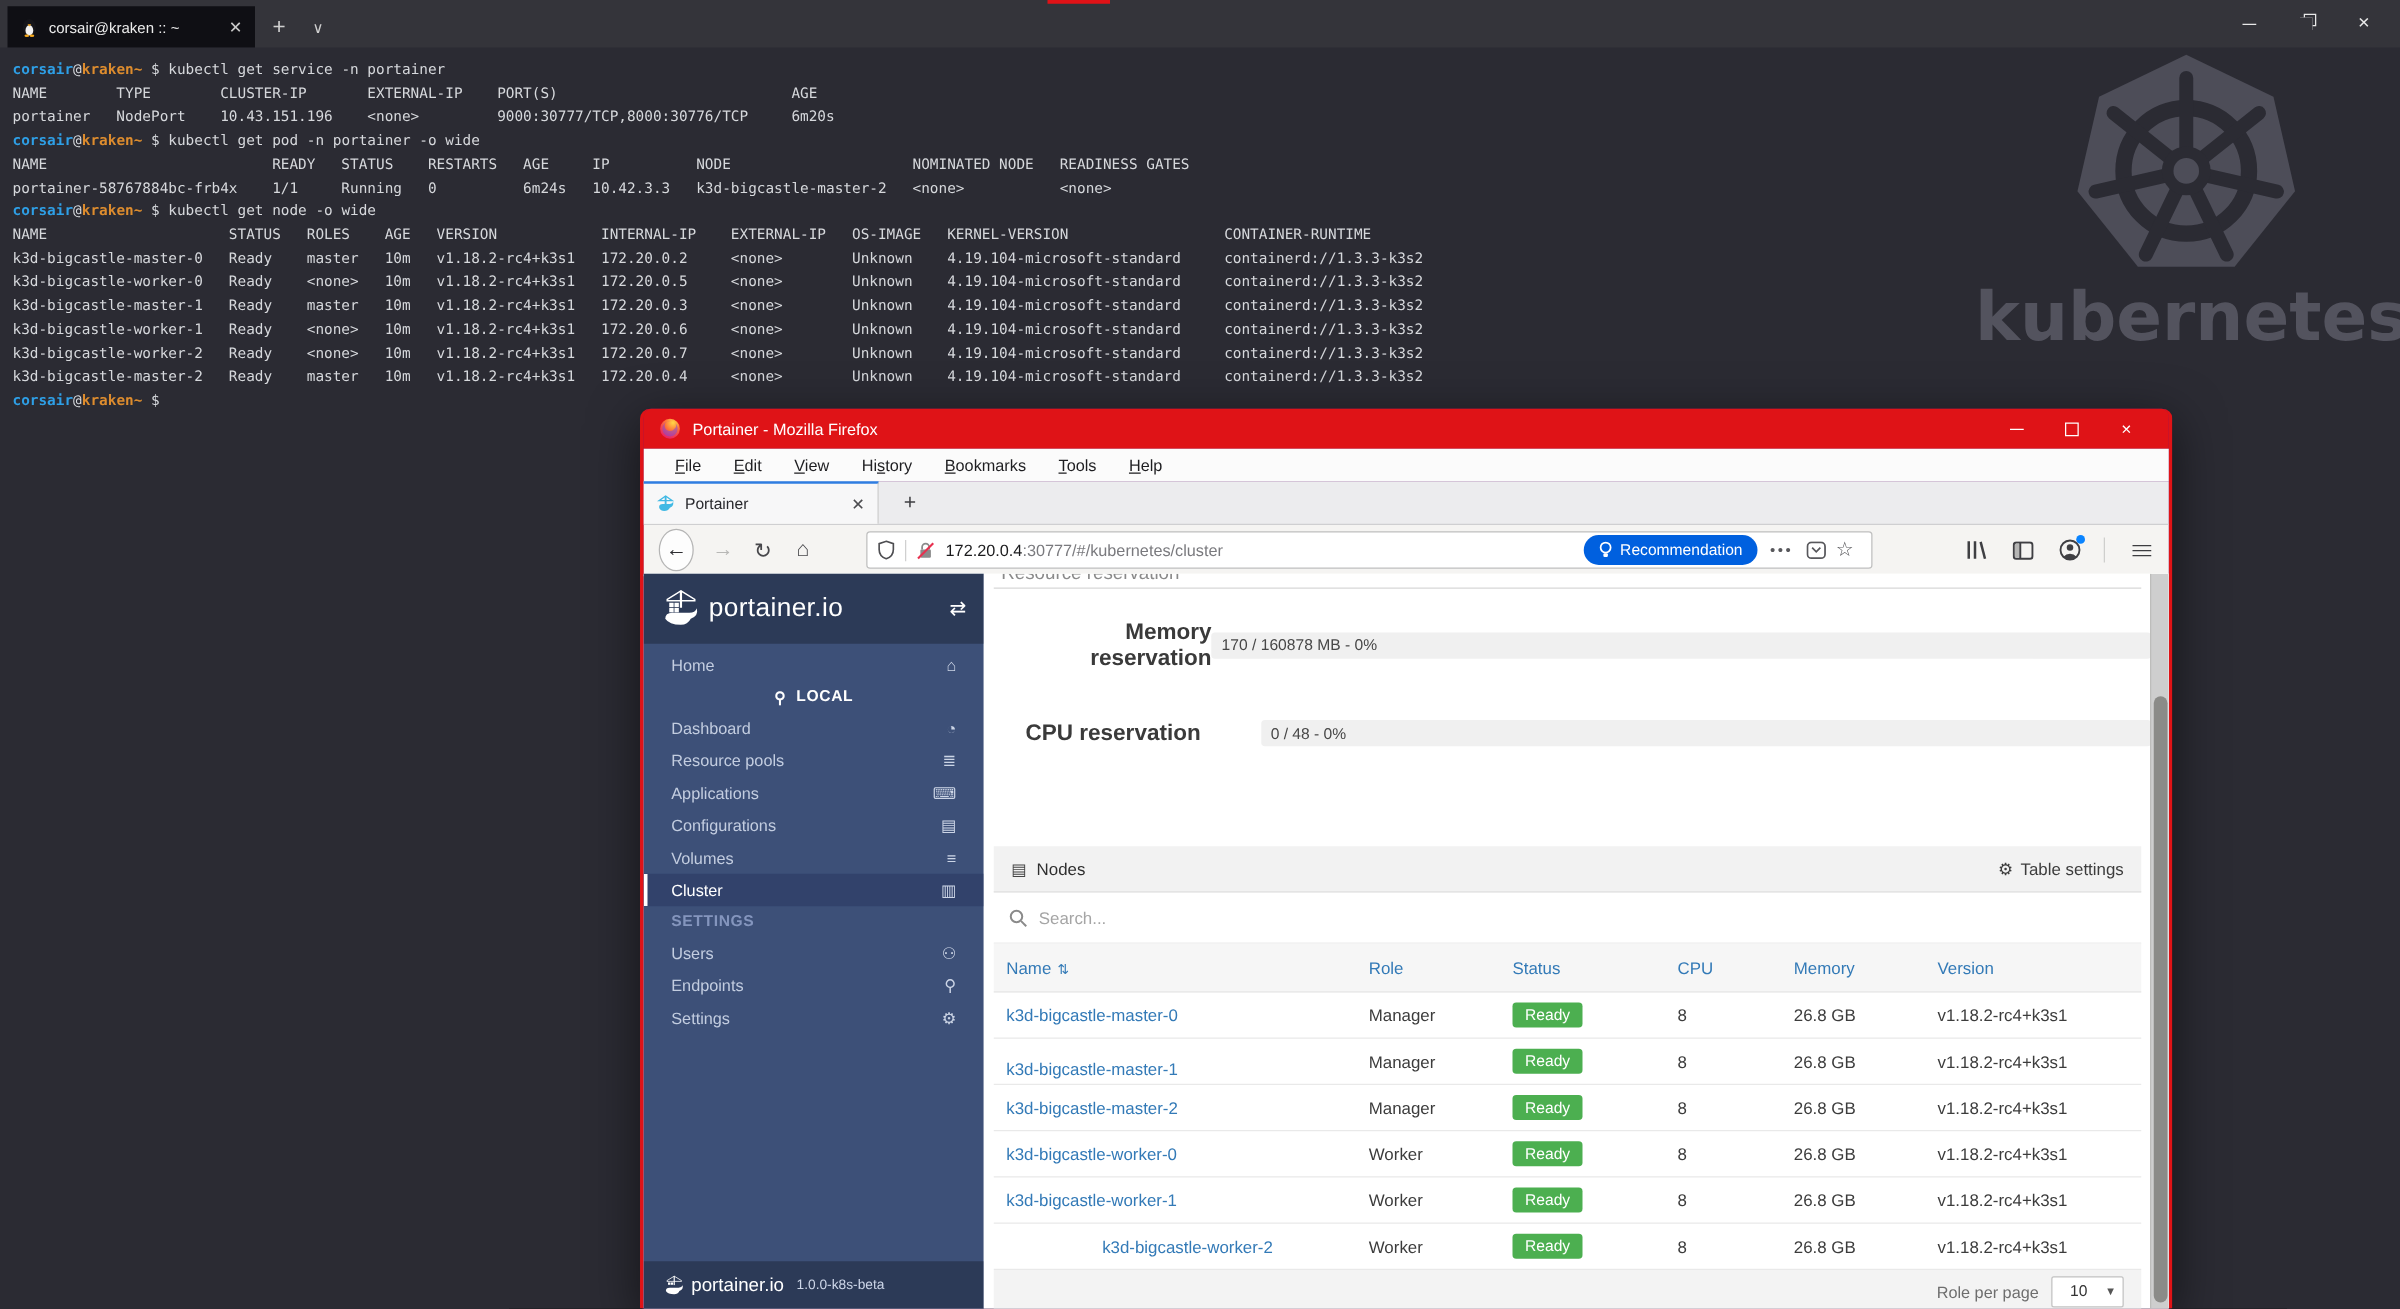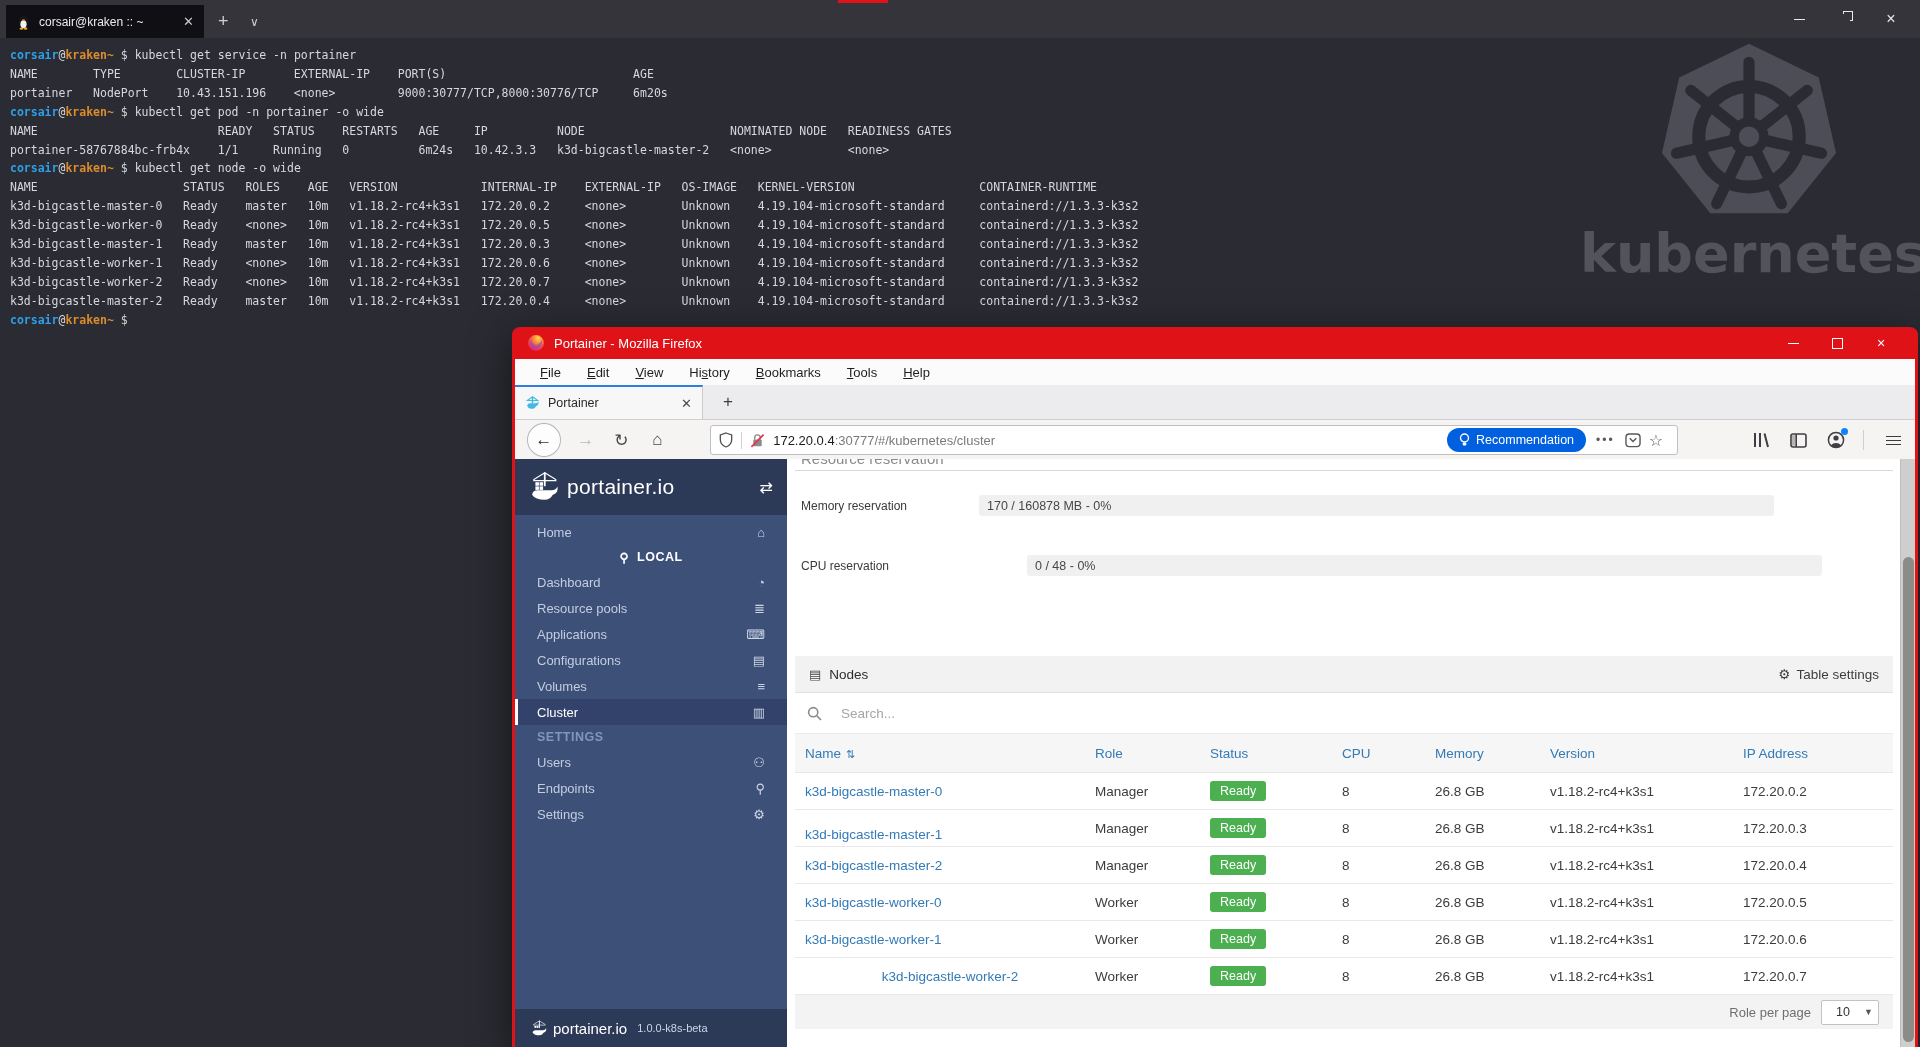--- a/index.html
+++ b/index.html
@@ -24,21 +24,21 @@
   .tl{white-space:pre;}
   .seg-u{color:#2e9fe6;font-weight:bold;}
   .seg-h{color:#dd8c2e;font-weight:bold;}
   .seg-p{color:#d6d8dc;}
 
   
   .k8s-logo{position:absolute;left:1653px;top:40px;}
   .k8s-text{position:absolute;left:1580px;top:222px;width:345px;text-align:center;font-family:"DejaVu Sans",sans-serif;font-weight:bold;font-size:54px;color:#53535e;letter-spacing:0px;}
 
   
-  .ff{position:absolute;left:512px;top:327px;width:1406px;height:720px;box-sizing:border-box;border-left:3px solid #df1317;border-right:3px solid #df1317;border-radius:8px 8px 0 0;box-shadow:0 10px 40px rgba(0,0,0,.55);background:#701a75;}
+  .ff{position:absolute;left:512px;top:327px;width:1226px;height:720px;box-sizing:border-box;border-left:3px solid #df1317;border-right:3px solid #df1317;border-radius:8px 8px 0 0;box-shadow:0 10px 40px rgba(0,0,0,.55);background:#701a75;}
   .ff-title{height:32px;background:#df1317;border-radius:6px 6px 0 0;display:flex;align-items:center;padding:0 12px;color:#fff;font-size:13px;}
   .ff-title .t{margin-left:9px;flex:1;}
   .ff-title .btn{width:44px;text-align:center;color:#fff;font-size:14px;display:flex;align-items:center;justify-content:center;height:32px;}
   .ffb-min{width:11px;border-top:1.6px solid #fff;height:0;}
   .ffb-max{width:9px;height:9px;border:1.6px solid #fff;}
   .ffb-close{font-size:18px;line-height:18px;}
   .ff-menubar{height:26px;background:#fbfbfb;display:flex;align-items:center;padding-left:12px;font-size:13px;color:#1e1e21;}
   .ff-menu-item{padding:0 13px;}
   .ff-menu-item u{text-decoration:underline;}
   .ff-tabstrip{height:34px;background:#ececee;position:relative;border-bottom:1px solid #cfcfd1;}
@@ -83,28 +83,28 @@
   .sb-footer .v{color:#cdd6e8;font-size:11px;margin-left:10px;}
 
   
   .main{flex:1;position:relative;background:#fff;overflow:hidden;padding-right:14px;}
   .cut-title{height:11px;overflow:hidden;margin:0 8px;border-bottom:1px solid #d8d8d8;position:relative;}
   .cut-title span{position:absolute;top:-9px;left:6px;font-size:15px;color:#8a8a8a;}
   .res-desc{margin:12px 8px 0 14px;color:#767676;font-size:12.5px;}
   .res-row{display:flex;align-items:center;margin-left:14px;}
   .res-row.mem{margin-top:24px;}
   .res-row.cpu{margin-top:39px;gap:48px;}
-  .res-label{width:178px;font-weight:normal;font-size:12px;color:#3a3a3a;}
+  .res-label{width:178px;font-weight:bold;font-size:18px;color:#3a3a3a;text-align:right;}
   .res-bar{width:795px;height:21px;background:#f0f0f0;border-radius:3px;display:flex;align-items:center;}
   .res-bar span{padding-left:8px;font-size:12.5px;color:#474747;}
   .widget{margin:80px 8px 0 8px;}
   .widget-header{height:36px;background:#f2f2f2;border-bottom:1px solid #e0e0e0;display:flex;align-items:center;padding:0 14px;font-size:13.5px;color:#2e2e2e;}
   .widget-header .wic{margin-right:8px;font-size:13px;color:#454545;}
   .tbl-settings{margin-left:auto;display:flex;align-items:center;gap:6px;color:#3d3d3d;}
-  .widget-search{height:40px;border-bottom:1px solid #ebebeb;display:flex;align-items:center;padding:0 12px;gap:17px;}
+  .widget-search{height:40px;border-bottom:1px solid #ebebeb;display:flex;align-items:center;padding:0 12px;gap:7px;}
   .widget-search input{border:0;outline:none;flex:1;font-size:13.5px;color:#333;font-family:"Liberation Sans",sans-serif;}
   .widget-search input::placeholder{color:#a5a5a5;}
   .tbl-head,.tbl-row{display:grid;grid-template-columns:290px 115px 132px 93px 115px 193px 1fr;align-items:center;padding-left:10px;}
   .tbl-head{height:38px;background:#f6f6f6;font-size:13.5px;color:#337ab7;border-bottom:1px solid #e6e6e6;}
   .tbl-head .sort{font-size:11px;margin-left:5px;}
   .tbl-row{height:36px;font-size:13.5px;color:#3c3c3c;border-bottom:1px solid #e9e9e9;}
   .tbl-row .name{color:#337ab7;}
   .badge{display:inline-block;background:#4caf50;color:#fff;font-size:12.5px;padding:3px 10px;border-radius:3px;}
   .widget-footer{height:34px;background:#f3f3f3;display:flex;align-items:center;justify-content:flex-end;gap:10px;padding:0 14px;font-size:13px;color:#6e6e6e;}
   .ipp-select{width:56px;height:23px;background:#fff;border:1px solid #c2c2c2;border-radius:2px;display:flex;align-items:center;font-size:12.5px;color:#333;}

